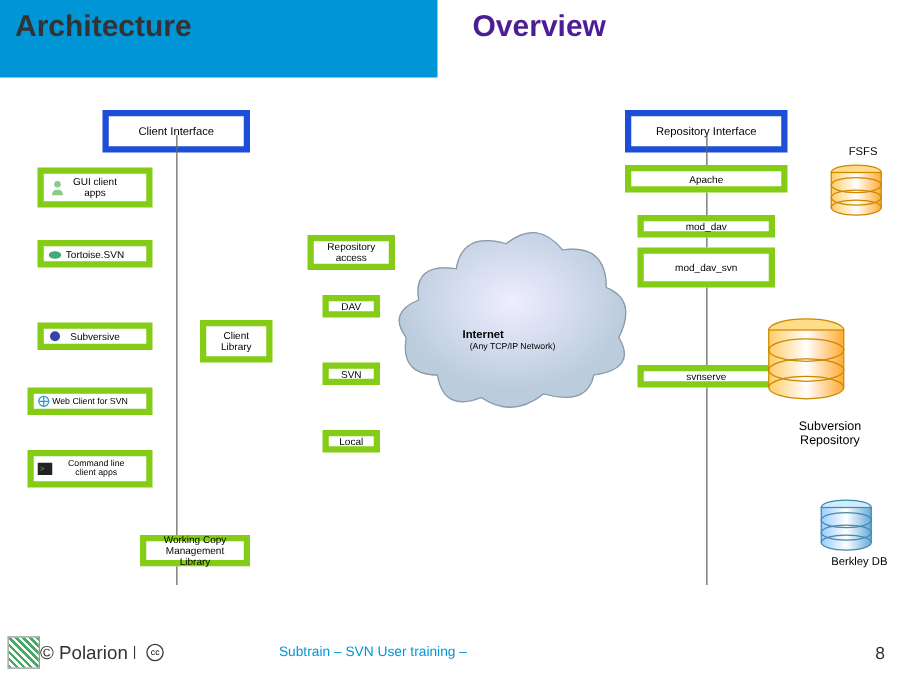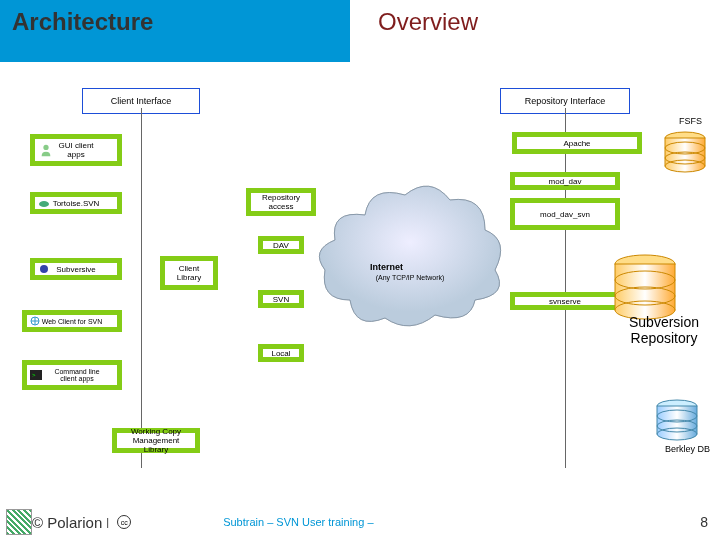--- a/index.html
+++ b/index.html
@@ -1,20 +1,20 @@
 <!DOCTYPE html>
 <html><head>
 <meta charset="utf-8">
 <style>
 *{box-sizing:border-box;margin:0;padding:0}
 body{width:720px;height:540px;font-family:Arial,sans-serif;background:#fff;position:relative;overflow:hidden}
 .title-bar{position:absolute;top:0;left:0;width:350px;height:62px;background:#0096d6}
 .title-left{position:absolute;top:8px;left:12px;font-size:24px;font-weight:bold;color:#333}
-.title-right{position:absolute;top:8px;left:378px;font-size:24px;font-weight:normal;color:#7f1d1d}
-.label-box{border:1px solid #1d4ed8;background:#fff;font-size:9px;text-align:center;position:absolute;display:flex;align-items:center;justify-content:center;padding:12px 6px}
+.title-right{position:absolute;top:8px;left:378px;font-size:24px;font-weight:bold;color:#4c1d95}
+.label-box{border:5px solid #1d4ed8;background:#fff;font-size:9px;text-align:center;position:absolute;display:flex;align-items:center;justify-content:center;padding:12px 6px}
 .vline{position:absolute;width:1px;background:#666}
 .icon-user{display:inline-block;width:14px;height:14px;vertical-align:middle}
 .small-box{border:5px solid #84cc16;font-size:8px;text-align:center;position:absolute;display:flex;align-items:center;justify-content:center;background:#fff}
 .cloud{position:absolute;filter:drop-shadow(0 0 0 #ccc)}
 .footer{position:absolute;bottom:0;left:0;right:0;height:36px;display:flex;align-items:center}
 .footer-logo{width:26px;height:26px;margin-left:6px;border:1px solid #999;background:repeating-linear-gradient(45deg,#4a6,#4a6 2px,#fff 2px,#fff 4px)}
 .footer-copy{font-size:15px;color:#333;margin-left:0}
 .footer-mid{font-size:11px;color:#0096d6;margin-left:92px}
 .footer-page{position:absolute;right:12px;bottom:10px;font-size:14px;color:#333}
 .db-cyl{position:absolute}
@@ -87,21 +87,21 @@
       <radialGradient id="cg" cx="50%" cy="40%">
         <stop offset="0%" stop-color="#eef"></stop>
         <stop offset="100%" stop-color="#bcd"></stop>
       </radialGradient>
     </defs>
   <path d="M40 140 Q10 140 15 110 Q0 90 25 80 Q20 50 55 55 Q60 25 95 35 Q120 15 140 40 Q175 35 175 70 Q200 80 185 110 Q200 135 165 140 Q160 165 125 155 Q100 175 75 158 Q45 170 40 140 Z" fill="url(#cg)" stroke="#89a" stroke-width="1"></path>
 </svg>
 <div style="position:absolute;top:262px;left:370px;font-size:9px;font-weight:bold;width:80px">Internet</div>
 <div style="position:absolute;top:274px;left:360px;font-size:7px;text-align:center;width:100px">(Any TCP/IP Network)</div>
 
-<div class="small-box" style="top:132px;left:512px;width:130px;height:22px">Apache</div>
+<div class="small-box" style="top:132px;left:500px;width:130px;height:22px">Apache</div>
 <div class="small-box" style="top:172px;left:510px;width:110px;height:18px">mod_dav</div>
 <div class="small-box" style="top:198px;left:510px;width:110px;height:32px">mod_dav_svn</div>
 <div class="small-box" style="top:292px;left:510px;width:110px;height:18px">svnserve</div>
 
 <div class="fsfs" style="top:116px;right:18px">FSFS</div>
 
 <svg class="db-cyl" style="top:130px;right:12px" width="46" height="44" viewBox="0 0 46 44">
   <defs>
       <linearGradient id="dg1" x1="0" x2="1">
         <stop offset="0%" stop-color="#fc6"></stop>
@@ -123,21 +123,21 @@
         <stop offset="50%" stop-color="#fff"></stop>
         <stop offset="100%" stop-color="#fa3"></stop>
       </linearGradient>
     </defs>
   <ellipse cx="35" cy="10" rx="30" ry="9" fill="#fd8" stroke="#c80"></ellipse>
     <rect x="5" y="10" width="60" height="46" fill="url(#dg2)" stroke="#c80"></rect>
     <ellipse cx="35" cy="56" rx="30" ry="9" fill="url(#dg2)" stroke="#c80"></ellipse>
     <ellipse cx="35" cy="26" rx="30" ry="9" fill="none" stroke="#c80"></ellipse>
     <ellipse cx="35" cy="42" rx="30" ry="9" fill="none" stroke="#c80"></ellipse>
 </svg>
-<div style="position:absolute;top:314px;right:16px;font-size:14px;text-align:center;width:80px;white-space:pre-line">Subversion
+<div style="position:absolute;top:336px;right:16px;font-size:10px;text-align:center;width:80px;white-space:pre-line">Subversion
 Repository</div>
 
 <svg class="db-cyl" style="top:398px;right:20px" width="46" height="44" viewBox="0 0 46 44">
   <defs>
       <linearGradient id="dg3" x1="0" x2="1">
         <stop offset="0%" stop-color="#9cf"></stop>
         <stop offset="50%" stop-color="#fff"></stop>
         <stop offset="100%" stop-color="#6ad"></stop>
       </linearGradient>
     </defs>

